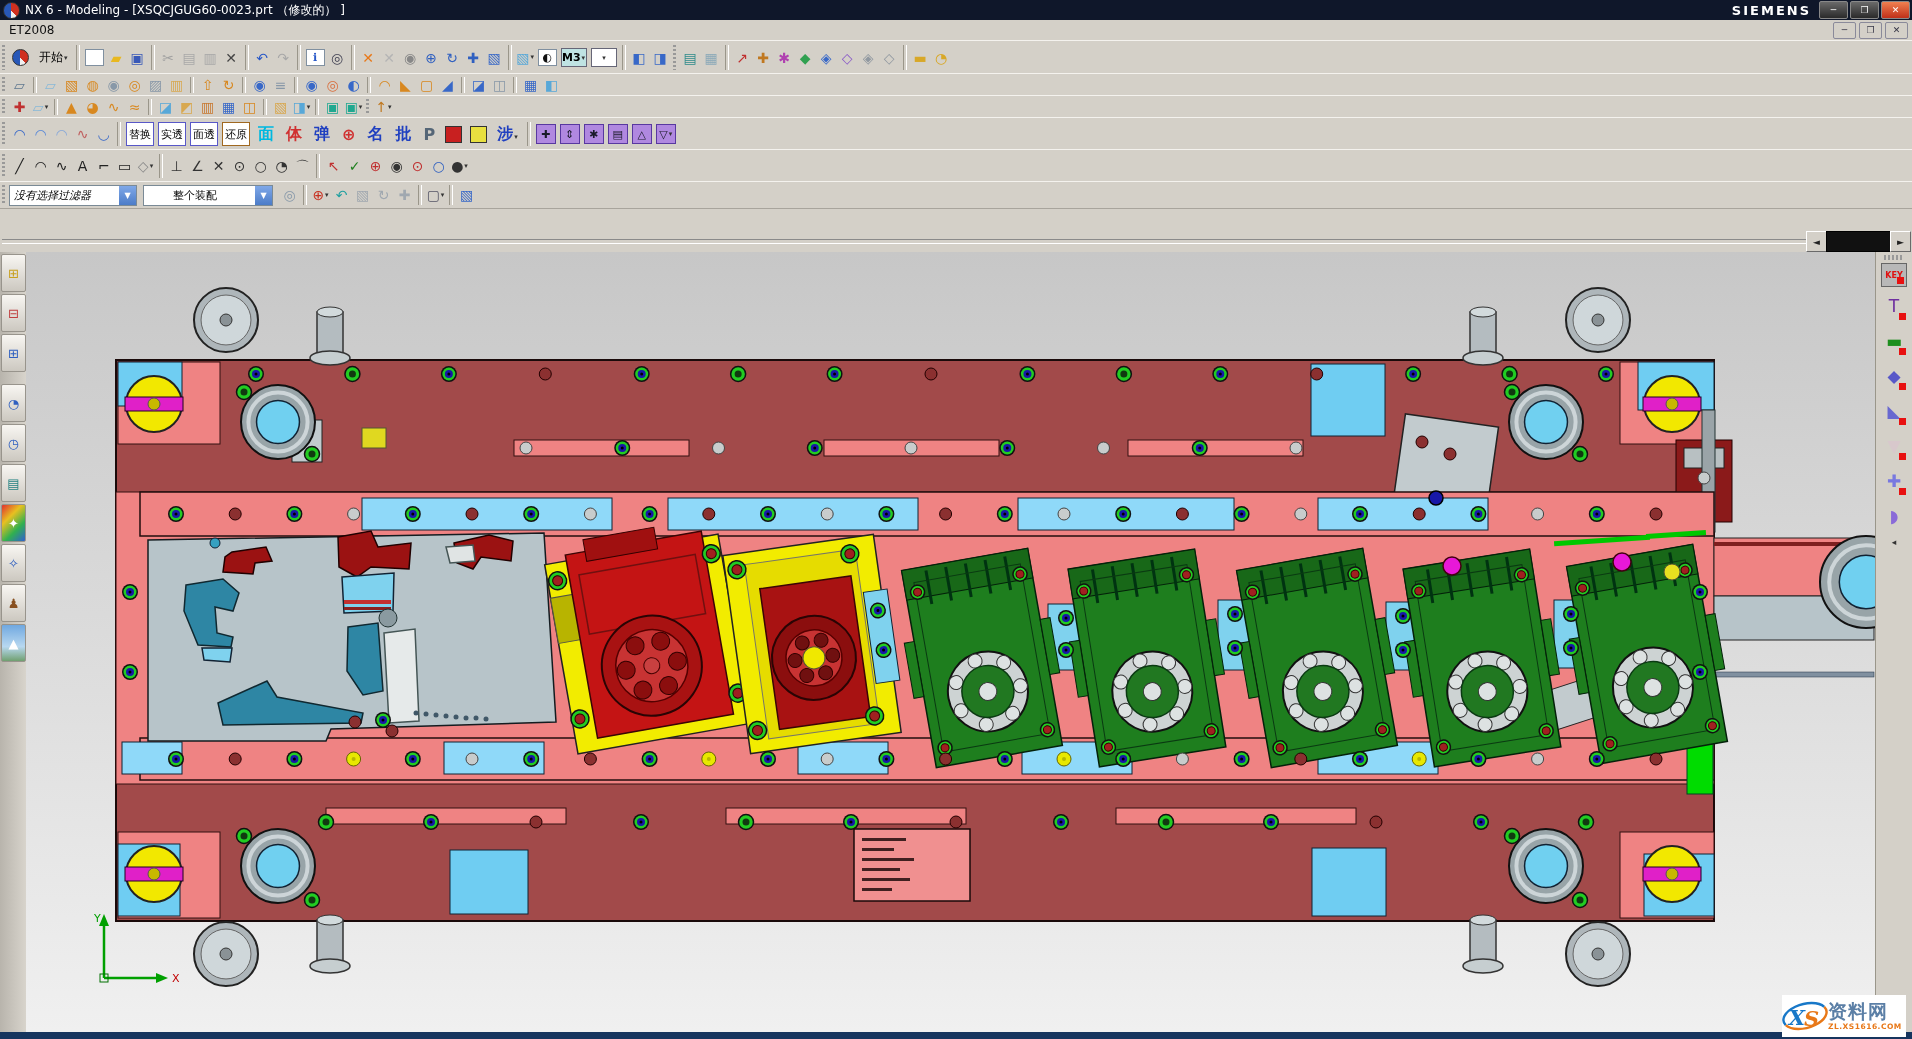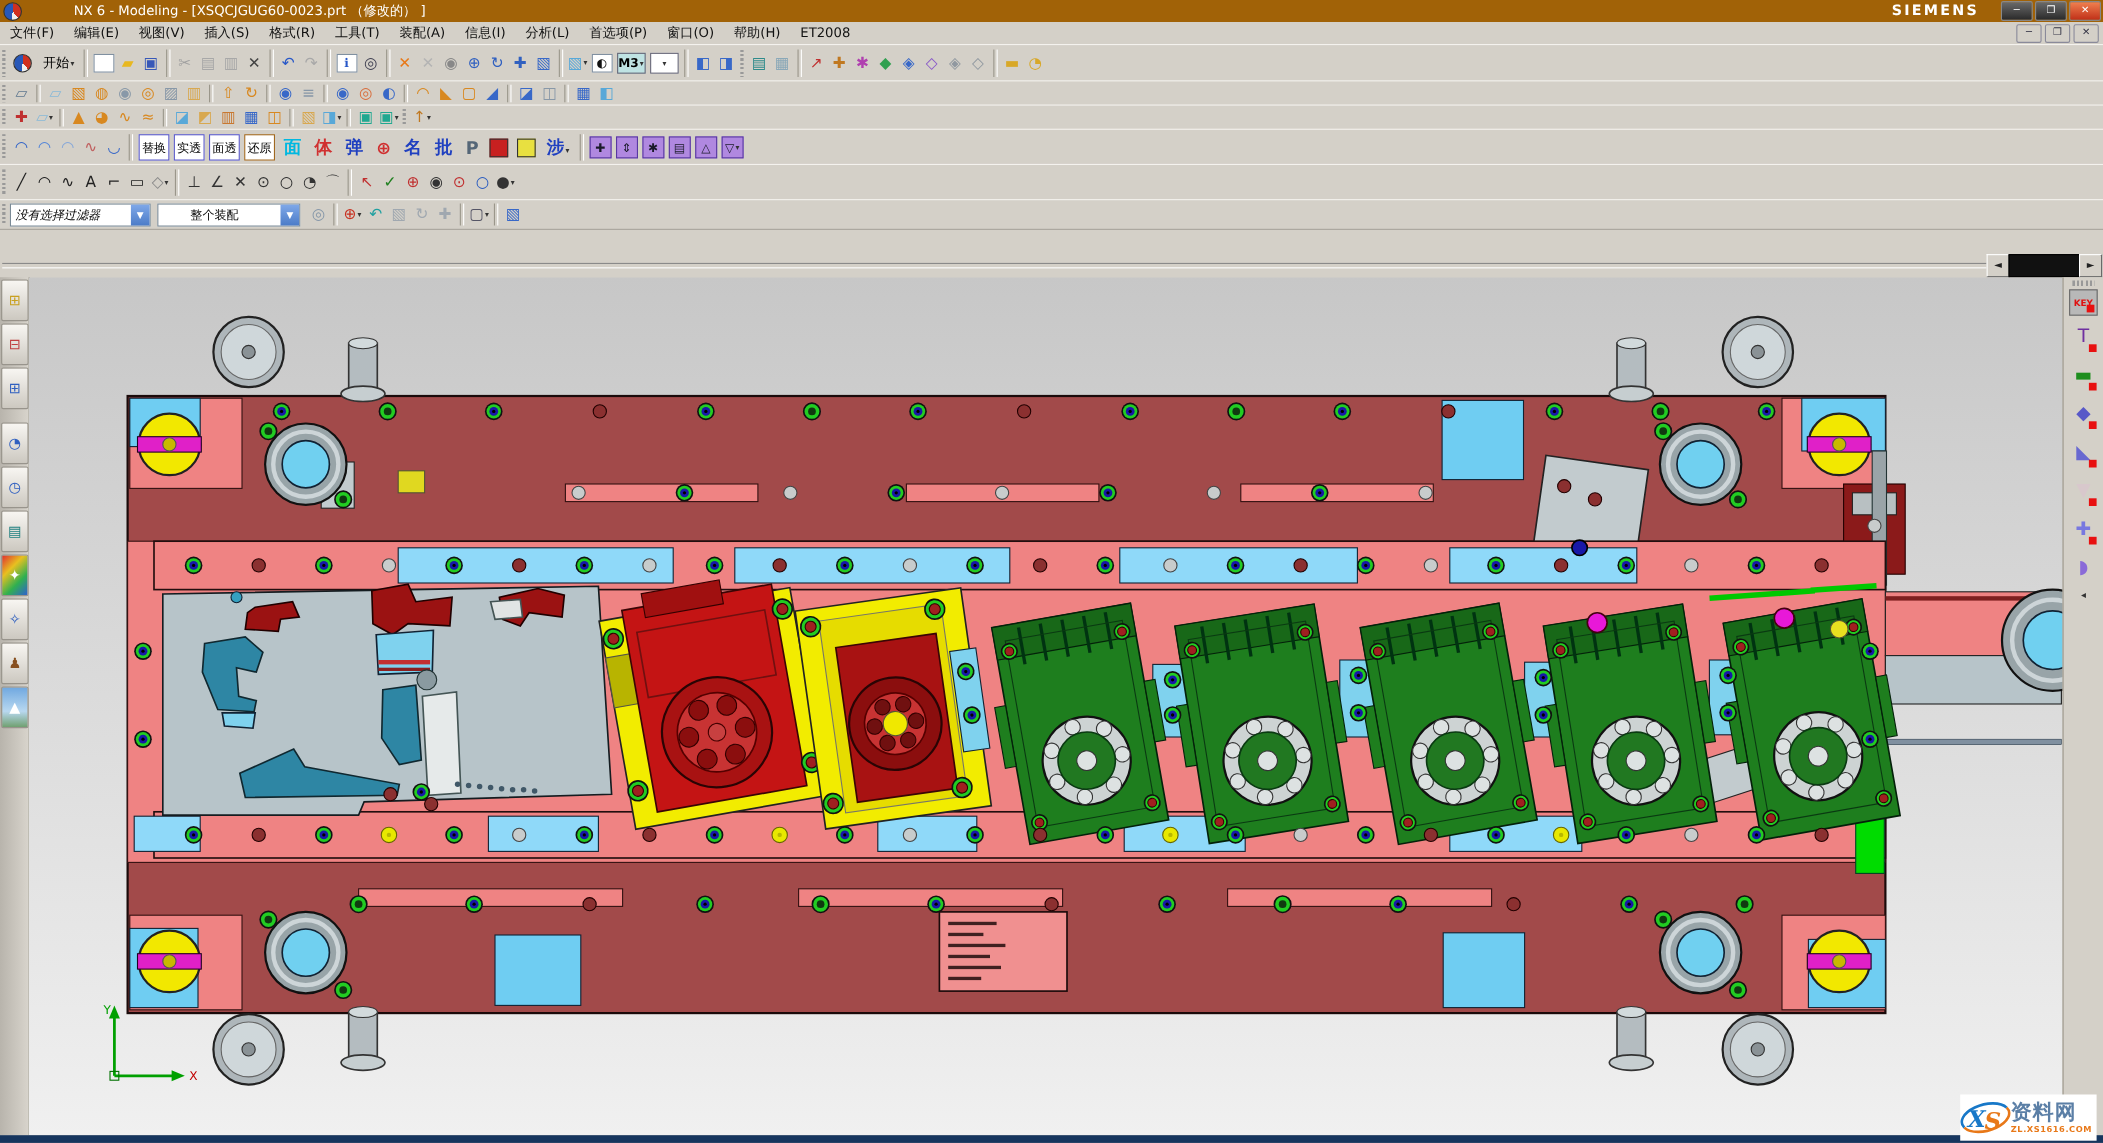--- a/index.html
+++ b/index.html
@@ -1,27 +1,27 @@
 <!DOCTYPE html>
 <html><head>
 <meta charset="utf-8">
 <style>
   html,body{margin:0;padding:0;background:#888;}
   #app{position:relative;width:1912px;height:1039px;overflow:hidden;
        font-family:"DejaVu Sans","Liberation Sans",sans-serif;font-size:12px;
        background:#D4D0C8;user-select:none;}
   
-  .titlebar{position:absolute;left:0;top:0;width:100%;height:20px;background:#a16207;
-            display:flex;align-items:center;color:#fff;gap:42px;}
+  .titlebar{position:absolute;left:0;top:0;width:100%;height:20px;background:#0f172a;
+            display:flex;align-items:center;color:#fff;}
   .logo-nx{width:15px;height:15px;border-radius:50%;margin:0 5px 0 3px;
            background:conic-gradient(#d03020 0 38%,#f0f0f0 38% 52%,#2858b8 52% 100%);
            border:1px solid #333;flex:0 0 auto;}
   .title-text{font-size:12px;white-space:nowrap;}
   .title-right{margin-left:auto;display:flex;align-items:center;}
-  .brand{font-weight:bold;font-size:13px;letter-spacing:2px;margin-right:20px;}
+  .brand{font-weight:bold;font-size:13px;letter-spacing:2px;margin-right:8px;}
   .wbtn{width:27px;height:16px;margin-right:2px;display:flex;align-items:center;justify-content:center;
         font-size:9px;color:#fff;background:linear-gradient(#6a6a6a,#2a2a2a);
         border:1px solid #888;border-radius:2px;}
   .wbtn.close{background:linear-gradient(#f08050,#c03018);}
   
   .menubar{position:absolute;left:0;top:20px;width:100%;height:20px;background:#D4D0C8;
            display:flex;align-items:center;border-bottom:1px solid #a8a49c;}
   .menubar .mitem{padding:2px 9px;color:#111;white-space:nowrap;cursor:default;}
   .menubar .trail{padding:2px 9px;color:#111;}
   .child-controls{margin-left:auto;display:flex;margin-right:4px;}
@@ -108,34 +108,20 @@
     <span class="title-text">NX 6 - Modeling - [XSQCJGUG60-0023.prt （修改的） ]</span>
     <span class="title-right">
       <span class="brand">SIEMENS</span>
       <span class="wbtn">─</span>
       <span class="wbtn">❐</span>
       <span class="wbtn close">✕</span>
     </span>
   </div>
 
   <div class="menubar">
-    <span id="menu-items" style="display:flex;">
-        <span class="mitem">文件(F)</span>
-        <span class="mitem">编辑(E)</span>
-        <span class="mitem">视图(V)</span>
-        <span class="mitem">插入(S)</span>
-        <span class="mitem">格式(R)</span>
-        <span class="mitem">工具(T)</span>
-        <span class="mitem">装配(A)</span>
-        <span class="mitem">信息(I)</span>
-        <span class="mitem">分析(L)</span>
-        <span class="mitem">首选项(P)</span>
-        <span class="mitem">窗口(O)</span>
-        <span class="mitem">帮助(H)</span>
-      </span>
     <span class="trail">ET2008</span>
     <span class="child-controls">
       <span class="cbtn">─</span>
       <span class="cbtn">❐</span>
       <span class="cbtn">✕</span>
     </span>
   </div>
 
   <div class="trow" id="rowA" style="top:40px;height:33px;">
       <span class="thandle"></span>

